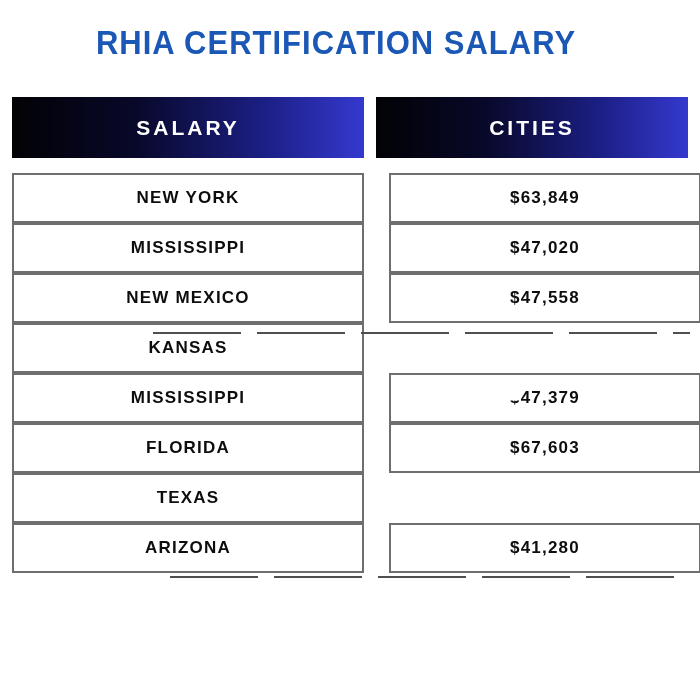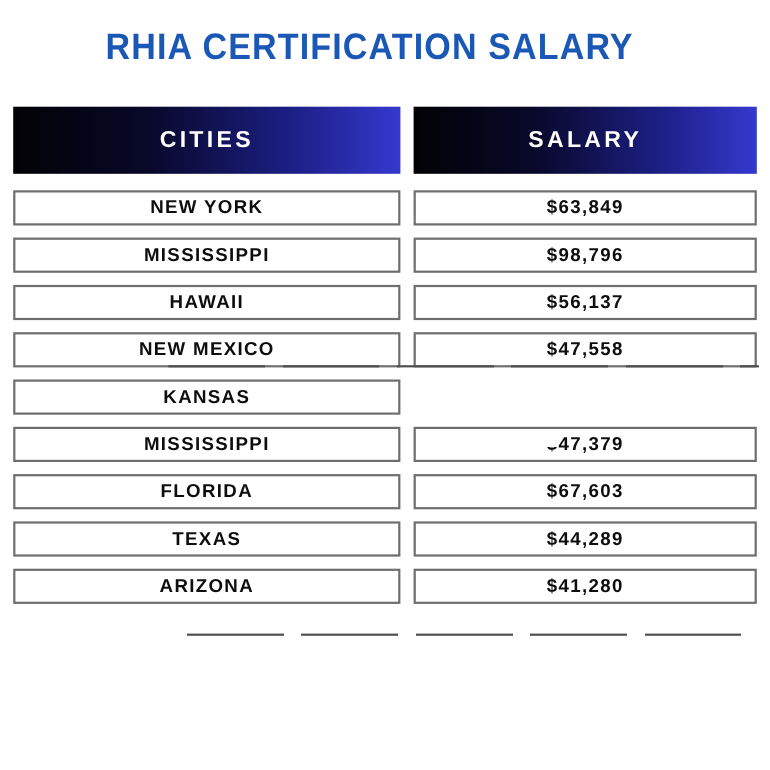--- a/index.html
+++ b/index.html
@@ -44,23 +44,22 @@
     display: flex;
     align-items: center;
     justify-content: center;
     font-size: 21px;
     font-weight: 800;
     letter-spacing: 3px;
   }
   .row {
     display: grid;
     grid-template-columns: 352px 312px;
-    column-gap: 12px;
-    height: 32px;
-    margin-bottom: 11px;
+    column-gap: 25px;
+    height: 50px;
   }
   .cell {
     border: 2px solid #6e6e6e;
     background: #ffffff;
     display: flex;
     align-items: center;
     justify-content: center;
     font-size: 17px;
     font-weight: 800;
     letter-spacing: 1.2px;
@@ -84,38 +83,34 @@
 </head>
 <body>
 
 <div class="page">
 
   <h1 class="title">RHIA CERTIFICATION SALARY</h1>
 
   <div class="table">
 
     <div class="header-row">
+      <div class="header-cell">SALARY</div>
       <div class="header-cell">CITIES</div>
-      <div class="header-cell">SALARY</div>
     </div>
 
     <div class="row">
       <div class="cell">NEW YORK</div>
       <div class="cell">$63,849</div>
     </div>
 
     <div class="row">
       <div class="cell">MISSISSIPPI</div>
-      <div class="cell">$98,796</div>
+      <div class="cell">$47,020</div>
     </div>
 
-    <div class="row">
-      <div class="cell">HAWAII</div>
-      <div class="cell">$56,137</div>
-    </div>
 
     <div class="row">
       <div class="cell">NEW MEXICO</div>
       <div class="cell">$47,558</div>
     </div>
 
     <div class="row">
       <div class="cell">KANSAS</div>
     </div>
 
@@ -124,21 +119,20 @@
       <div class="cell"><span class="clip-bottom">$</span>47,379</div>
     </div>
 
     <div class="row">
       <div class="cell">FLORIDA</div>
       <div class="cell">$67,603</div>
     </div>
 
     <div class="row">
       <div class="cell">TEXAS</div>
-      <div class="cell">$44,289</div>
     </div>
 
     <div class="row">
       <div class="cell">ARIZONA</div>
       <div class="cell">$41,280</div>
     </div>
 
   </div>
 
   <div class="stray-line stray-line-a"></div>

